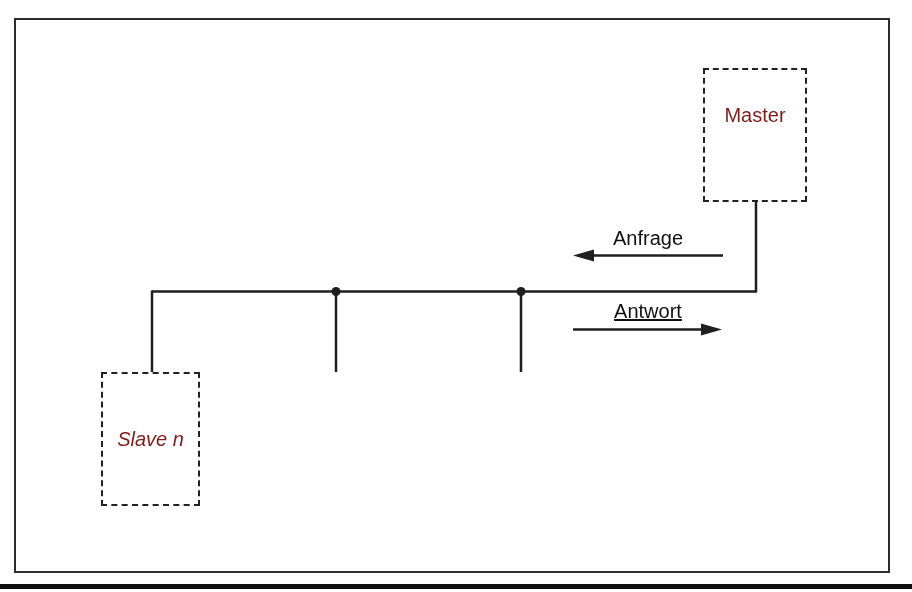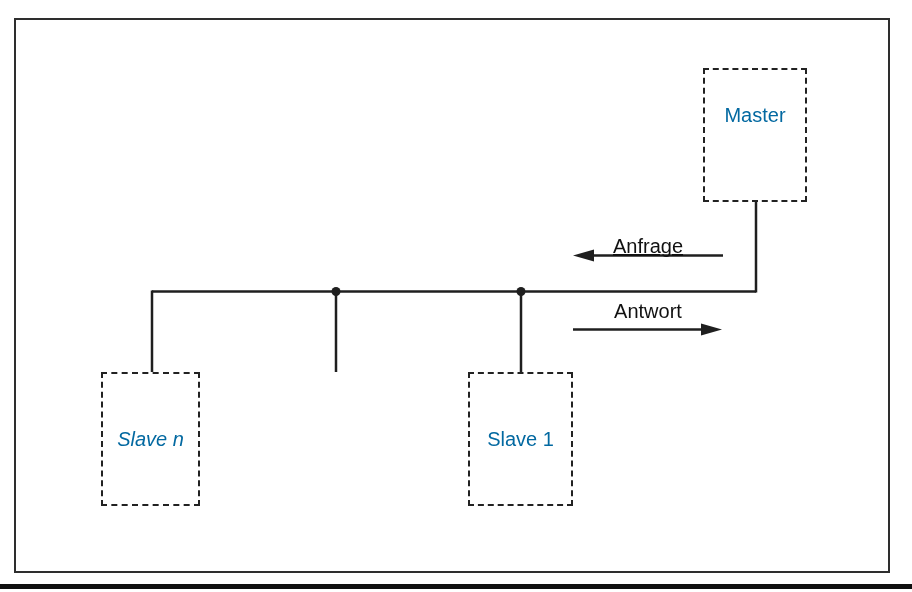--- a/index.html
+++ b/index.html
@@ -37,21 +37,21 @@
   .node {
     position: absolute;
     border: 2px dashed #222222;
     box-sizing: border-box;
     background: #ffffff;
     display: flex;
     align-items: center;
     justify-content: center;
     font-size: 20px;
     line-height: 22px;
-    color: #0369a1;
+    color: #7f1d1d;
   }
   .node-master {
     left: 703px;
     top: 68px;
     width: 104px;
     height: 134px;
     padding-bottom: 40px;
   }
   .node-slave-n {
     left: 101px;
@@ -75,25 +75,25 @@
   .arrow-label {
     position: absolute;
     left: 573px;
     width: 150px;
     text-align: center;
     font-size: 20px;
     line-height: 22px;
     color: #111111;
   }
   .arrow-label-request {
-    top: 235px;
-    text-decoration: underline;
+    top: 227px;
   }
   .arrow-label-response {
     top: 300px;
+    text-decoration: underline;
   }
   .footer-rule {
     position: absolute;
     left: 0;
     top: 584px;
     width: 912px;
     height: 5px;
     background: #101010;
   }
 </style>
@@ -130,23 +130,20 @@
 
   <div class="node node-master">
     <span>Master</span>
   </div>
 
   <div class="node node-slave-n">
     <span>Slave n</span>
   </div>
 
 
-  <div class="node node-slave-1">
-    <span>Slave 1</span>
-  </div>
 
   <div class="arrow-label arrow-label-request">Anfrage</div>
 
   <div class="arrow-label arrow-label-response">Antwort</div>
 
   <div class="footer-rule"></div>
 
 </div>
 
 </body></html>

